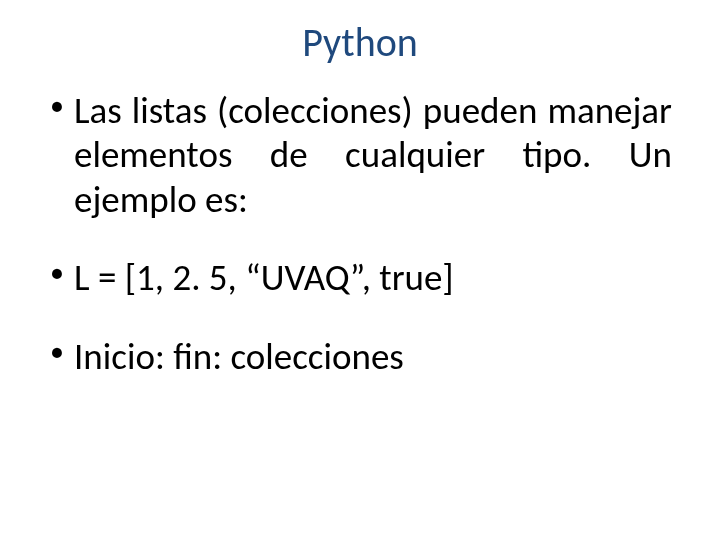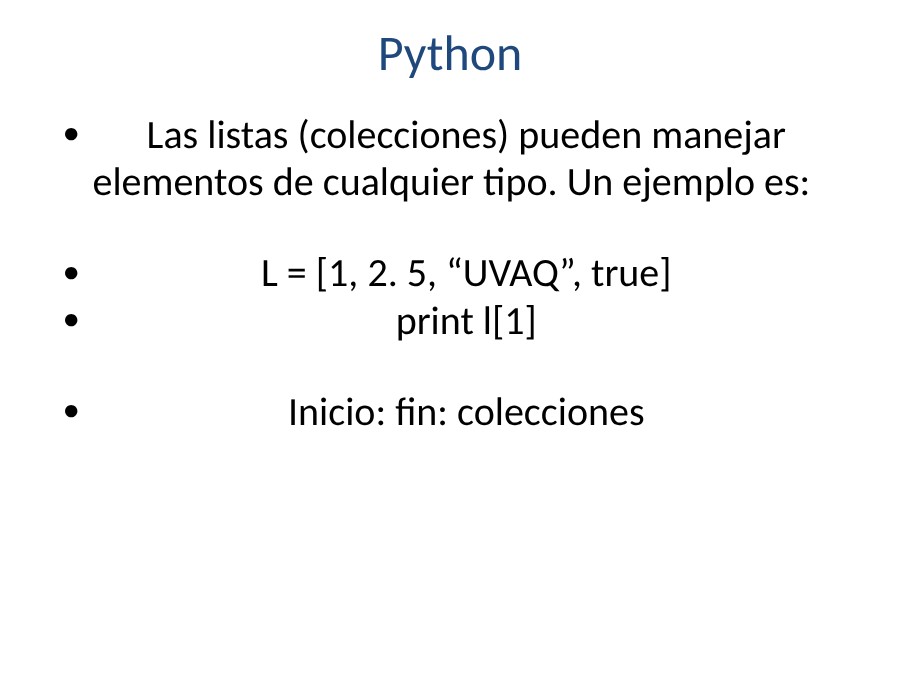--- a/index.html
+++ b/index.html
@@ -22,29 +22,28 @@
     font-size: 40px;
     color: #1f497d;
     text-align: center;
     margin: 0 0 22px 0;
     font-weight: 400;
   }
   ul.body {
     list-style: none;
     padding: 0;
     margin: 0;
-    font-size: 32px;
+    font-size: 37px;
     color: #000000;
   }
   ul.body li {
     position: relative;
     padding-left: 26px;
     line-height: 1.2;
     margin: 0;
-    text-align: center;
   }
   ul.body li::before {
     content: "•";
     position: absolute;
     left: 2px;
     top: 0;
     color: #000;
     font-size: 28px;
     line-height: 1.2;
   }
@@ -59,17 +58,16 @@
 </head>
 <body>
 
 <div class="slide">
   <h1 class="title">Python</h1>
 
   <ul class="body">
     <li class="justify">Las listas (colecciones) pueden manejar elementos de cualquier tipo. Un ejemplo es:</li>
     <div class="gap"></div>
     <li>L = [1, 2. 5, “UVAQ”, true]</li>
-    <li>print l[1]</li>
     <div class="gap"></div>
     <li>Inicio: fin: colecciones</li>
   </ul>
 </div>
 
 </body></html>

